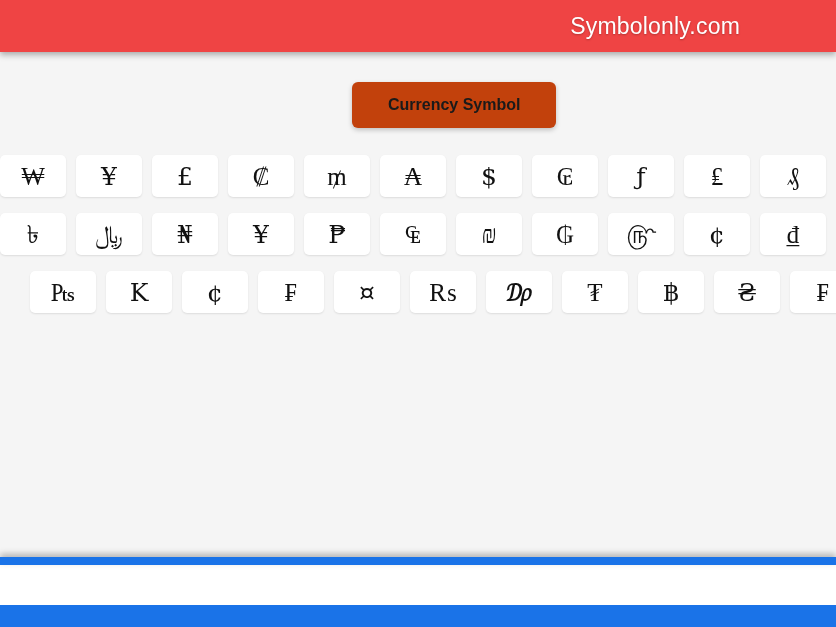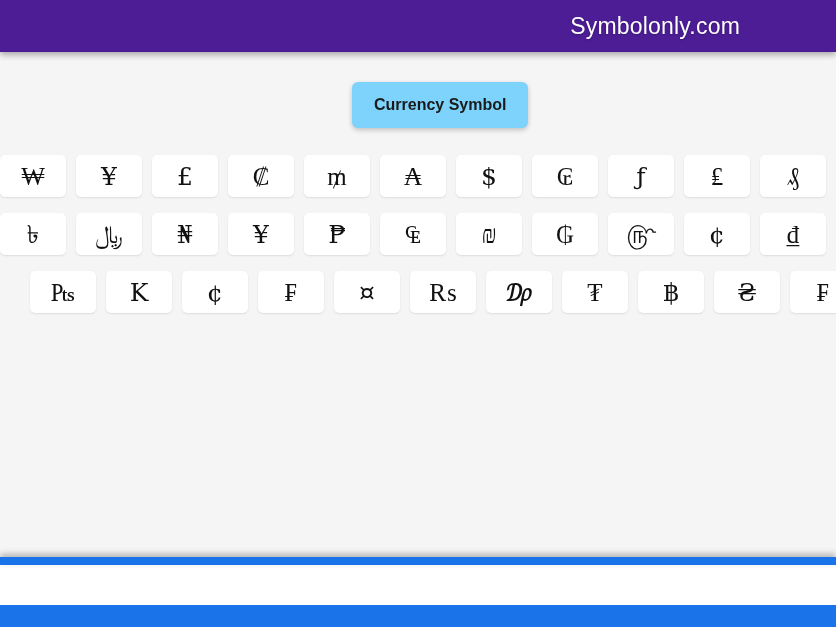--- a/index.html
+++ b/index.html
@@ -15,21 +15,21 @@
     position: relative;
   }
 
   
   .site-header {
     position: absolute;
     top: 0;
     left: 0;
     width: 836px;
     height: 52px;
-    background: #4c1d95;
+    background: #ef4444;
     box-shadow: 0 3px 6px rgba(0,0,0,0.30);
     z-index: 5;
   }
   .site-title {
     position: absolute;
     right: 96px;
     top: 13px;
     color: #ffffff;
     font-size: 23px;
     font-weight: 400;
@@ -55,22 +55,22 @@
     top: 30px;
     left: 0;
     width: 836px;
     height: 50px;
   }
   .tab-card {
     position: absolute;
     left: 352px;
     top: 0;
     height: 46px;
-    padding: 0 22px;
-    background: #7dd3fc;
+    padding: 0 36px;
+    background: #c2410c;
     border-radius: 6px;
     box-shadow: 0 2px 5px rgba(0,0,0,0.22);
     display: flex;
     align-items: center;
     justify-content: center;
     box-sizing: border-box;
     cursor: pointer;
   }
   .tab-card-label {
     font-size: 16px;

